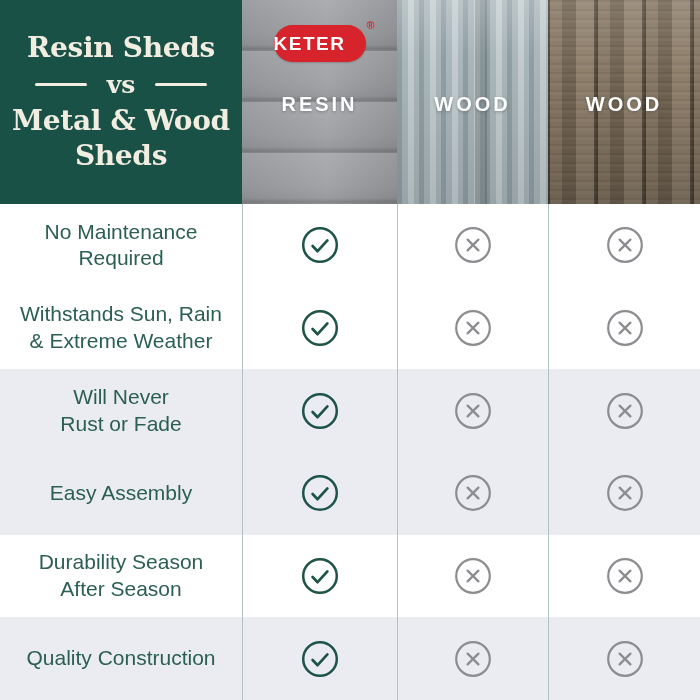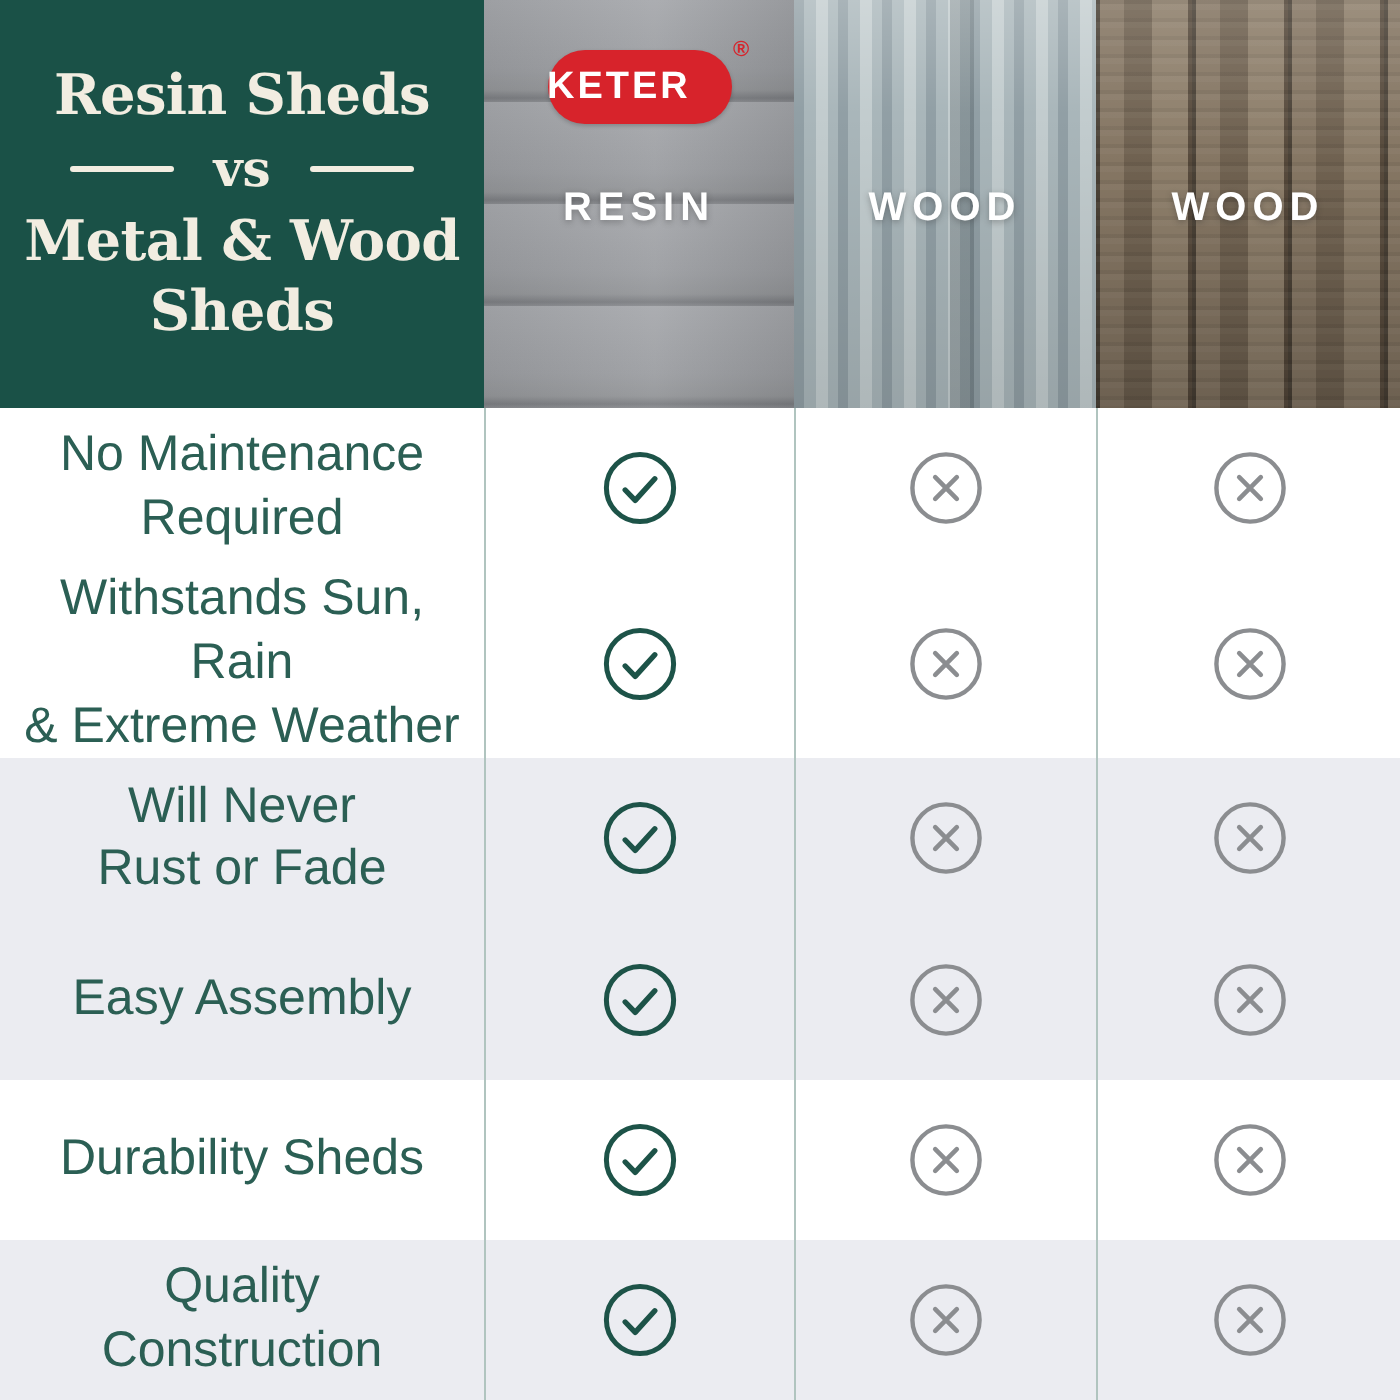--- a/index.html
+++ b/index.html
@@ -90,22 +90,21 @@
     display:grid;
     grid-template-columns:242px 155px 151px 152px;
     background:#ffffff;
   }
   .row.alt{background:var(--row-alt,#ebecf1);}
   .cell{display:flex;align-items:center;justify-content:center;}
   .cell + .cell{border-left:1px solid var(--divider,#b0c4bf);}
   .label-cell{
     flex-direction:column;
     color:var(--text-green,#2b5f54);
-    font-size:25px;line-height:1.27;
-    text-align:center;
+    font-size:21px;line-height:1.27;
     padding:0 10px;
   }
   .mark{width:40px;height:40px;}
   .mark svg{width:100%;height:100%;display:block;}
 </style>
 </head>
 <body>
 
 <div class="page" style="--accent-green: #1a5147; --title-cream: #f2ede1; --text-green: #2b5f54; --check-green: #1d5348; --cross-gray: #8b8d90; --brand-red: #d7232b; --row-alt: #ebecf1; --divider: #b0c4bf;">
 
@@ -262,21 +261,22 @@
             <svg viewBox="0 0 40 40">
               <circle cx="20" cy="20" r="16.8" fill="none" stroke="#8b8d90" stroke-width="2.2"></circle>
               <path d="M14.6 14.6l10.8 10.8M25.4 14.6L14.6 25.4" fill="none" stroke="#8b8d90" stroke-width="2.3" stroke-linecap="round"></path>
             </svg>
           </span>
         </div>
     </div>
 
     <div class="row">
       <div class="cell label-cell">
-        <span>Durability Sheds</span>
+        <span>Durability Season</span>
+        <span>After Season</span>
       </div>
       <div class="cell">
           <span class="mark">
             <svg viewBox="0 0 40 40">
               <circle cx="20" cy="20" r="16.8" fill="none" stroke="#1d5348" stroke-width="2.5"></circle>
               <path d="M12.6 21l5 5.2 9.8-10.8" fill="none" stroke="#1d5348" stroke-width="2.7" stroke-linecap="round" stroke-linejoin="round"></path>
             </svg>
           </span>
         </div>
       <div class="cell">

